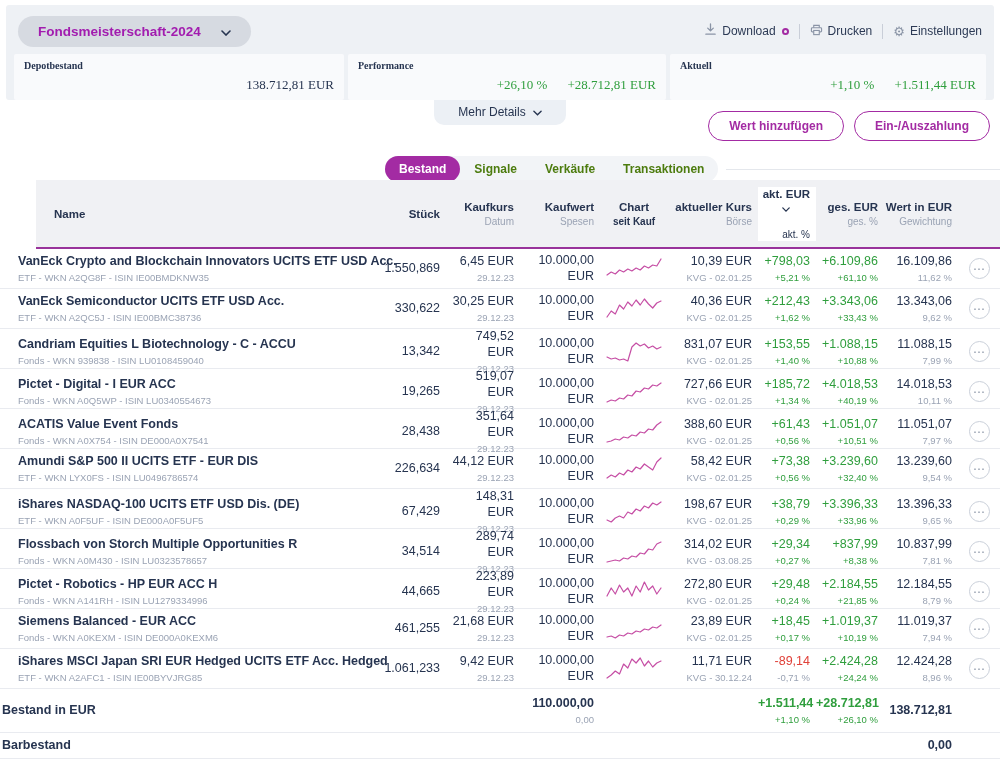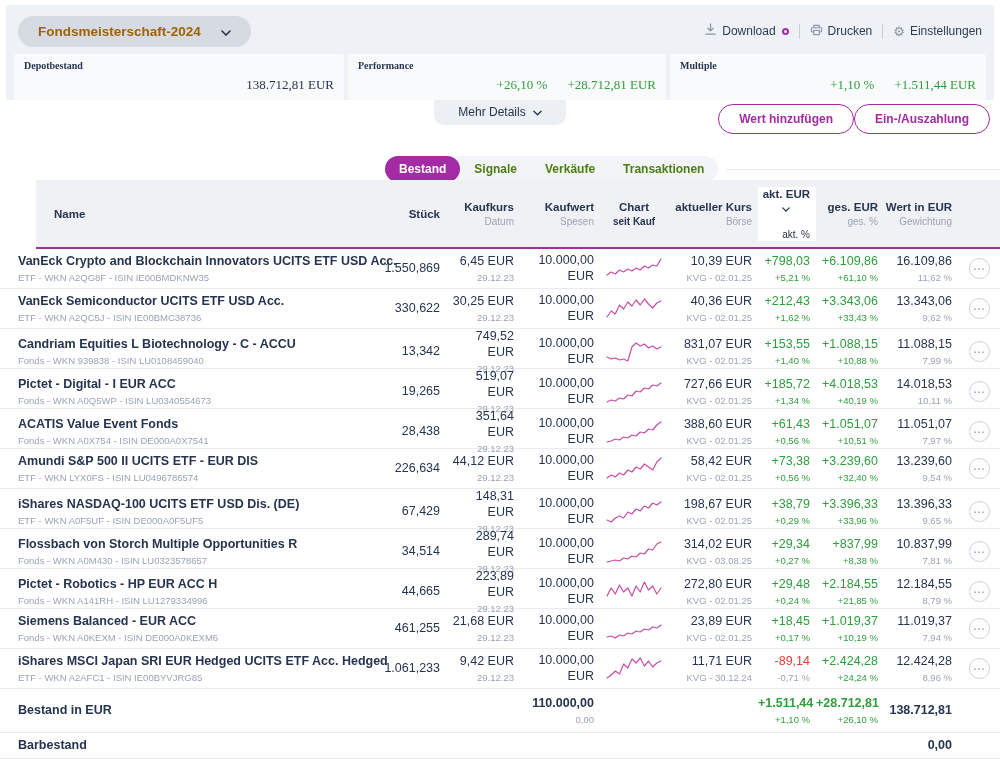--- a/index.html
+++ b/index.html
@@ -6,21 +6,21 @@
   html,body { background:#fff; }
   body { font-family:"Liberation Sans", sans-serif; color:#263450; }
   .page { position:relative; width:1000px; height:762px; background:#fff; overflow:hidden; }
 
   
   .topband { position:absolute; top:5px; left:6px; right:6px; height:95px;
              background:#eef1f5; border-radius:3px; padding:8px 8px 8px 8px; }
   .band-row1 { display:flex; align-items:center; justify-content:space-between; height:36px; padding:0 4px 0 4px; }
   .selector { display:inline-flex; gap:20px; background:#d6dae1; border:none;
               border-radius:18px; padding:8px 20px; font-family:inherit;
-              font-size:13.5px; font-weight:bold; color:#a16207; cursor:pointer; }
+              font-size:13.5px; font-weight:bold; color:#a21caf; cursor:pointer; }
   .top-actions { display:flex; align-items:center; gap:10px; font-size:12px; color:#2c3a55; }
   .action-link { display:inline-flex; align-items:center; gap:5px; background:none; border:none;
                  font-family:inherit; font-size:12px; color:#2c3a55; cursor:pointer; }
   .action-link svg, .gear { color:#8a94a6; }
   .gear { font-size:13px; line-height:1; }
   .vsep { width:1px; height:15px; background:#c9ced8; }
   .dl-badge { display:inline-block; width:7px; height:7px; border:2px solid #a32ba3; border-radius:50%; margin-left:1px; }
 
   .cards { display:flex; gap:4px; margin-top:5px;font-family:Liberation Serif, serif; }
   .card { background:#f9fafc; border-radius:2px; height:46px; padding:6px 10px; position:relative; }
@@ -28,21 +28,21 @@
   .card-label { font-size:10px; font-weight:bold; color:#263450; }
   .card-values { position:absolute; right:10px; bottom:7px; display:flex; gap:20px; font-size:13px; }
   .dark { color:#263450; }
 
   
   .mid-zone { position:absolute; top:100px; left:0; right:0; height:42px; }
   .more-wrap { display:flex; justify-content:center; }
   .more-btn { display:inline-flex; align-items:center; gap:7px; background:#ecf0f5; border:none;
               border-radius:0 0 10px 10px; padding:5px 24px 6px; font-family:inherit;
               font-size:12px; color:#263450; cursor:pointer; }
-  .cta-group { position:absolute; right:10px; top:4px; display:flex; }
+  .cta-group { position:absolute; right:10px; top:11px; display:flex; gap:10px; }
   .cta { background:#fff; border:1.5px solid #a32ba3; color:#a32ba3; border-radius:16px;
          padding:7px 20px; font-family:inherit; font-size:12px; font-weight:600; cursor:pointer; }
 
   
   .tabs-row { position:absolute; top:156px; left:0; right:0; display:flex; align-items:center; }
   .tabs-spacer { width:385px; }
   .tabs { display:flex; align-items:center; background:#f2f4f7; border-radius:14px; }
   .tab { border:none; background:none; font-family:inherit; font-size:12px; font-weight:bold;
          color:#4d7c0f; padding:6px 14px; border-radius:14px; cursor:pointer; white-space:nowrap; }
   .tab.active { background:#a32ba3; color:#fff; }
@@ -75,21 +75,21 @@
   .spark polyline { fill:none; stroke:#c64fa5; stroke-width:1.2; stroke-linejoin:round; stroke-linecap:round; }
   .menu-btn { width:21px; height:21px; border-radius:50%; border:1px solid #cad0da; background:#fff;
               color:#8a94a6; font-size:12px; line-height:18px; text-align:center; cursor:pointer; padding:0; }
 
   .frow { border-bottom:1px solid #e9ebf0; }
   .frow .cell { font-weight:bold; }
   .frow .cell .sub { font-weight:normal; }
   .f-bestand { height:44px; }
   .f-bar { height:26px; }
   .f-gesamt { height:27px; border-bottom:2px solid #99339b; }
-  .f-label { text-align:left; padding-left:18px; font-size:12.5px; font-weight:bold; }
+  .f-label { text-align:left; padding-left:2px; font-size:12.5px; font-weight:bold; }
   .sub.pos { color:#2f9e3d; }
 </style>
 </head>
 <body>
 
 <div class="page">
 
   <div class="topband">
     <div class="band-row1">
       <button class="selector">
@@ -131,21 +131,21 @@
           </div>
       </div>
       <div class="card card-perf">
         <div class="card-label">Performance</div>
         <div class="card-values">
           <span class="signed pos">+26,10 %</span>
           <span class="signed pos">+28.712,81 EUR</span>
         </div>
       </div>
       <div class="card card-akt">
-        <div class="card-label">Multiple</div>
+        <div class="card-label">Aktuell</div>
         <div class="card-values">
           <span class="signed pos">+1,10 %</span>
           <span class="signed pos">+1.511,44 EUR</span>
         </div>
       </div>
     </div>
   </div>
 
   <div class="mid-zone">
     <div class="more-wrap">

